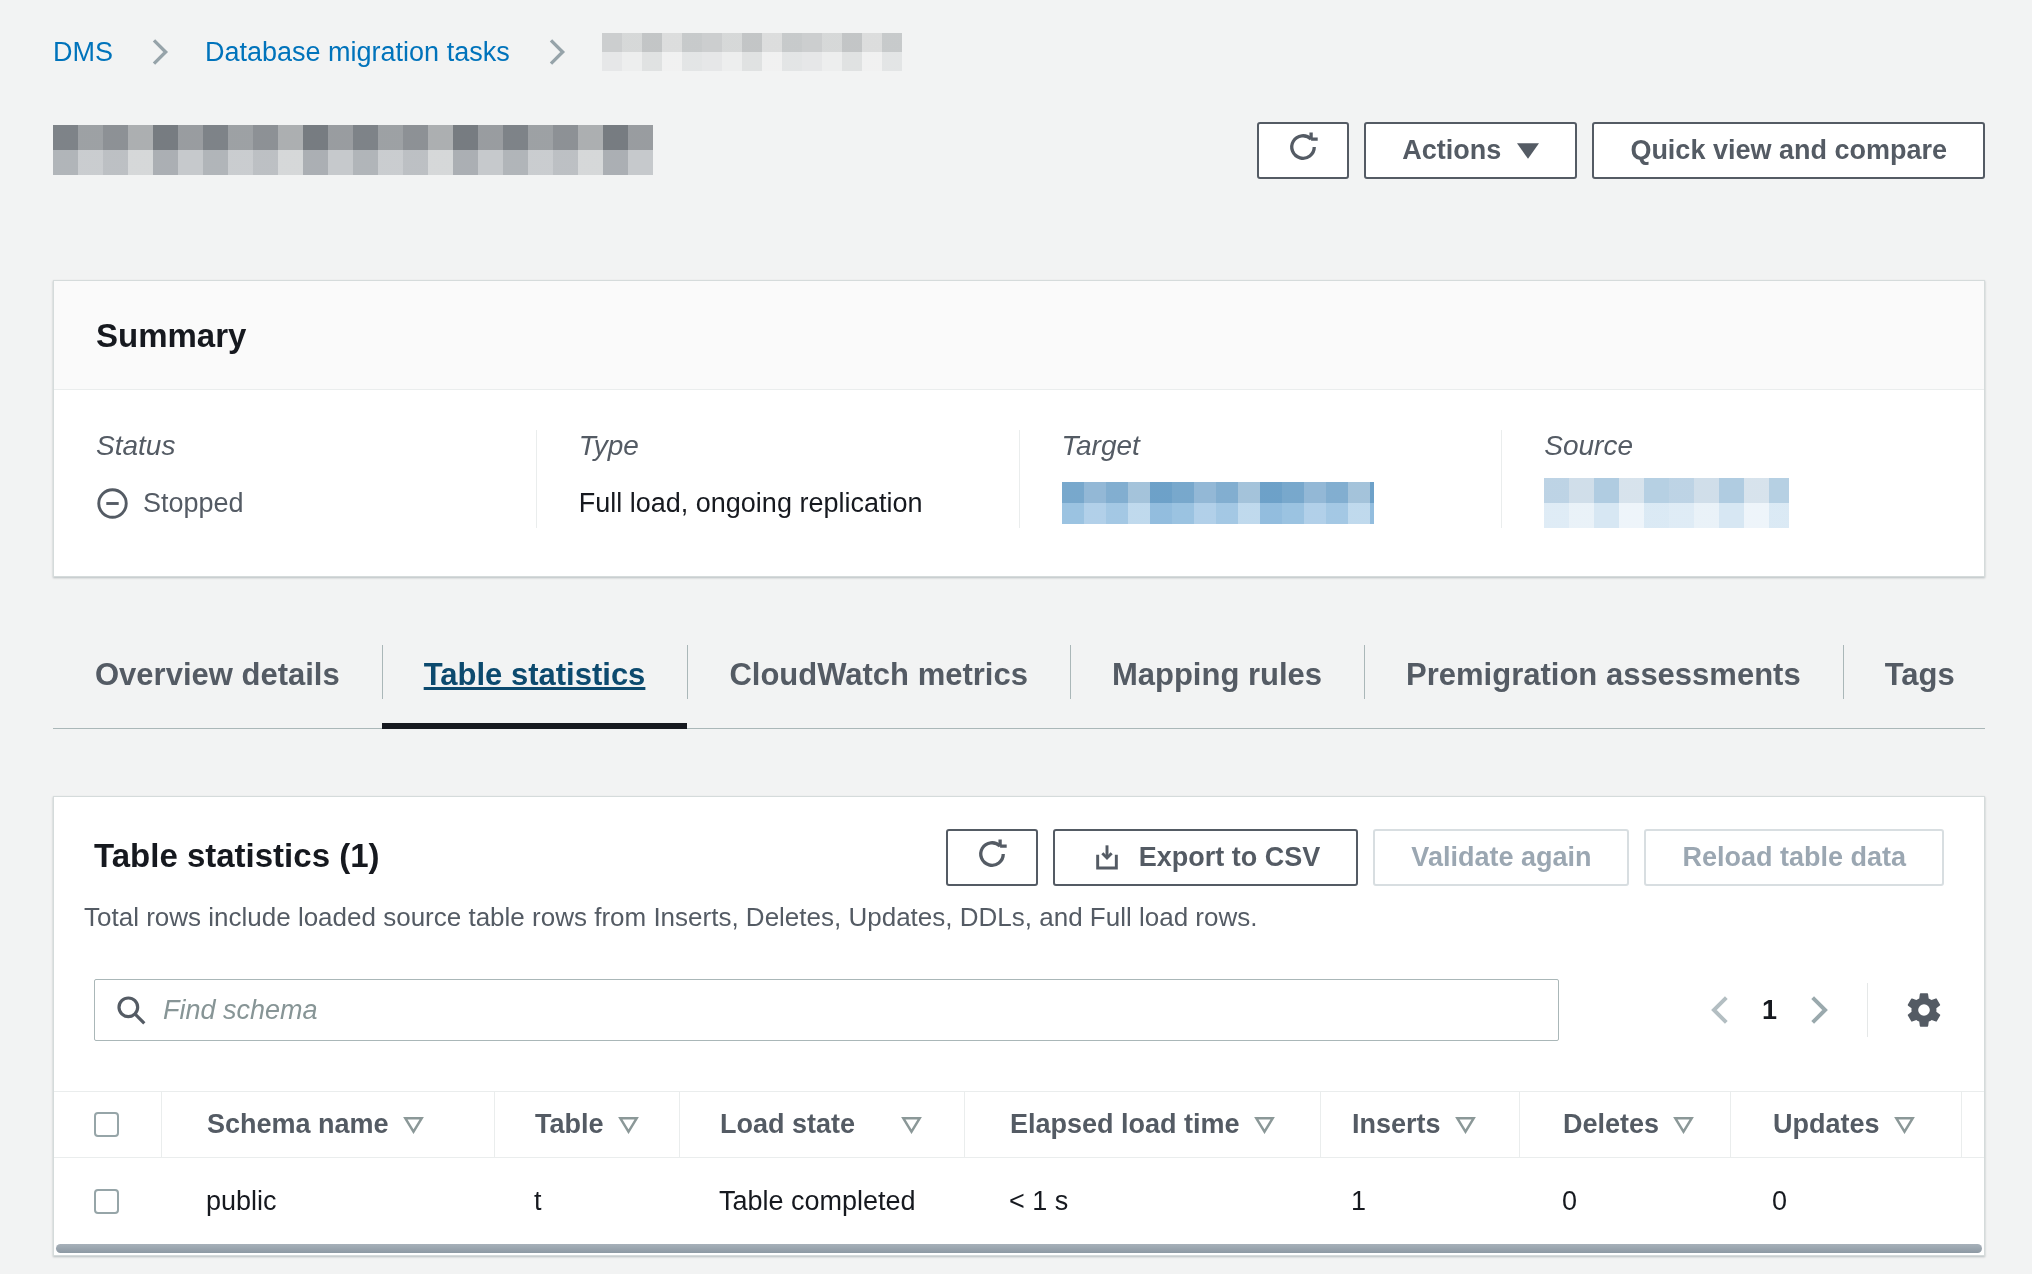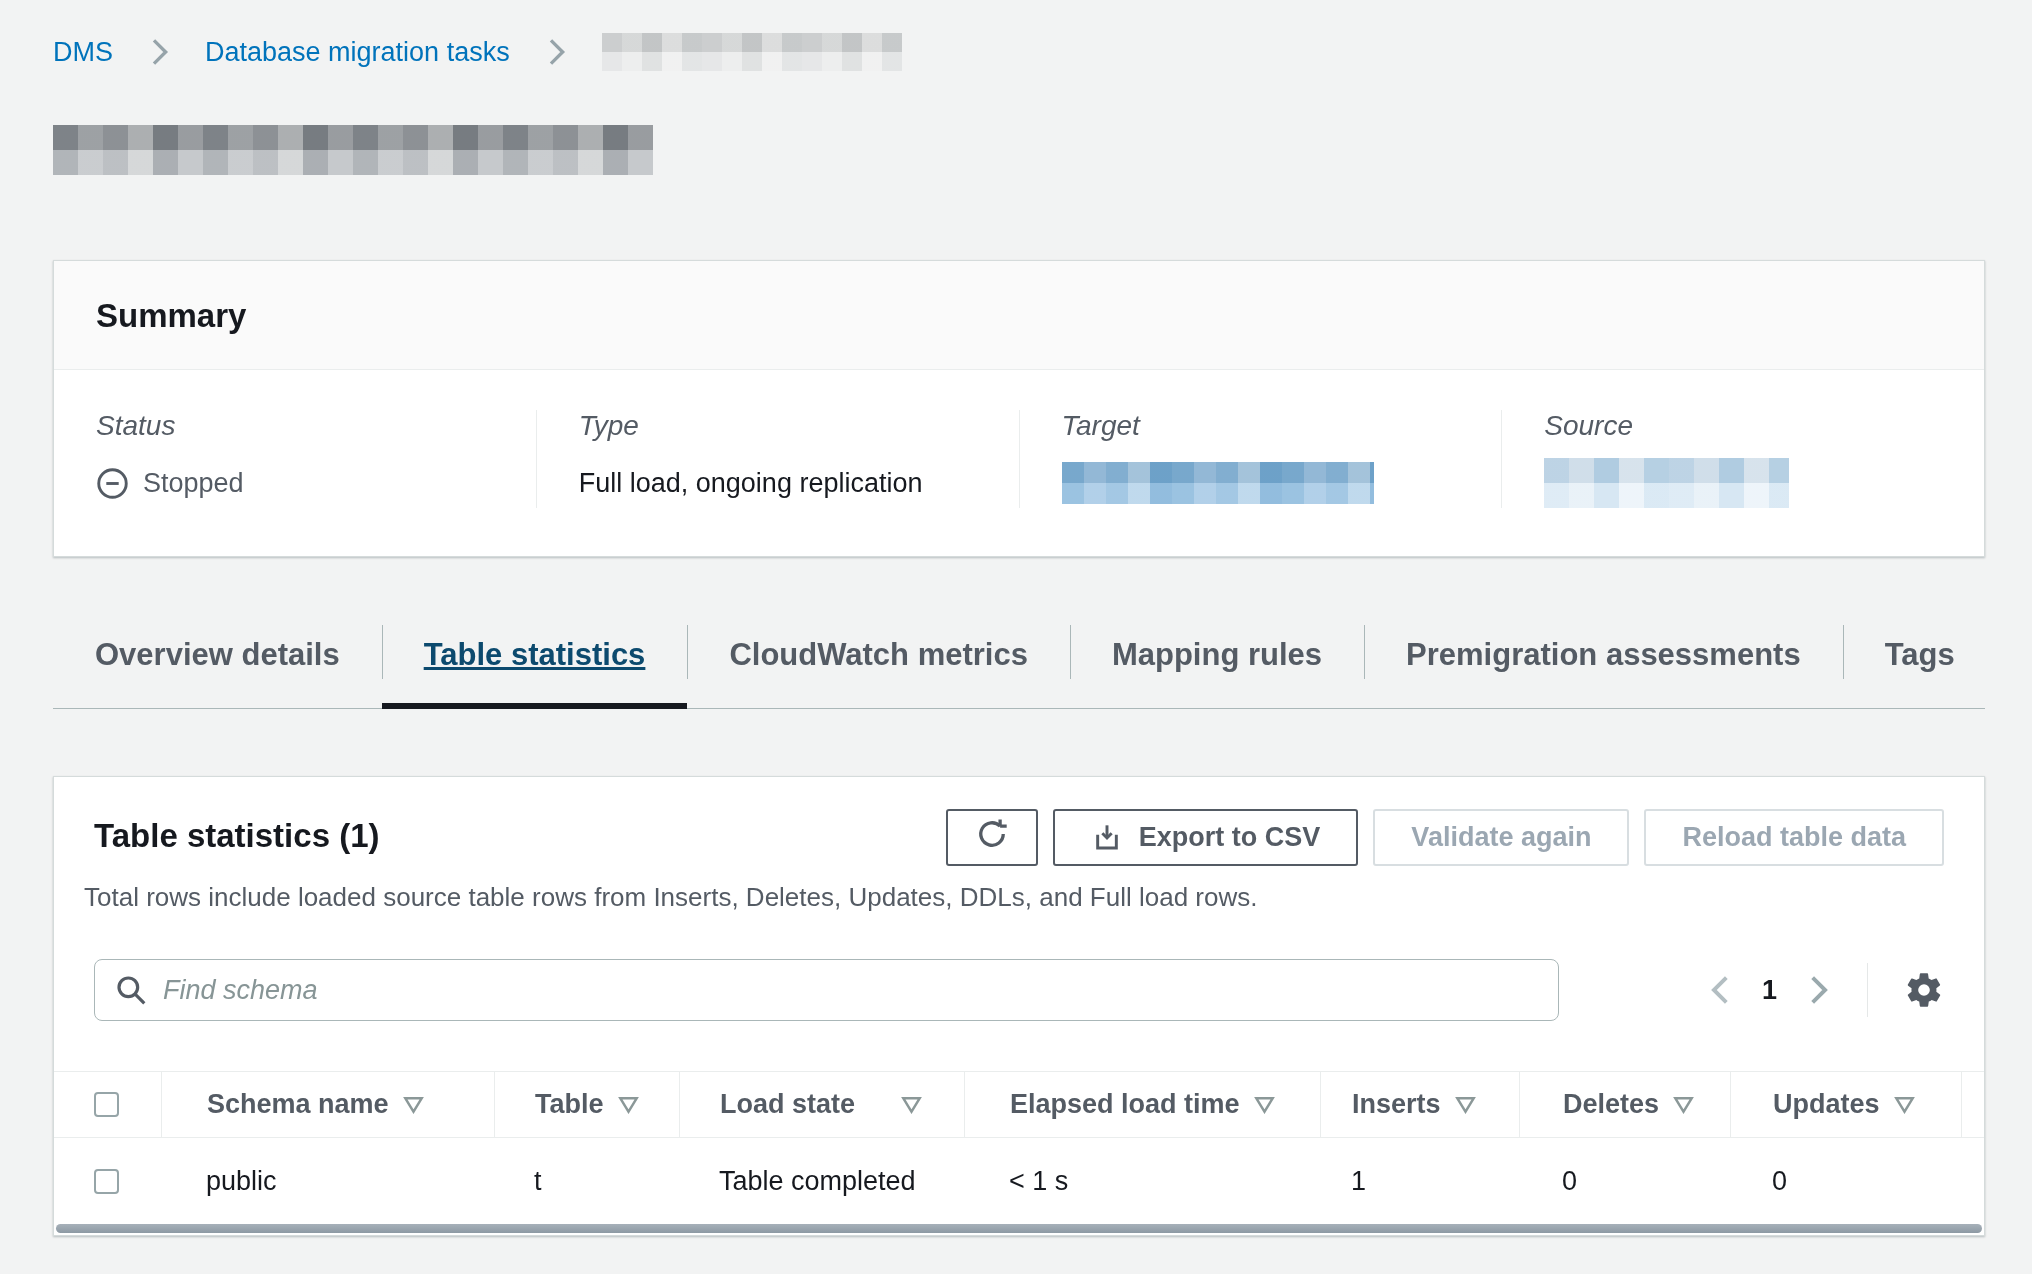--- a/index.html
+++ b/index.html
@@ -35,21 +35,21 @@
   .title-row { margin-top:36px; display:flex; justify-content:space-between; align-items:center; height:80px; }
   .hdr-buttons, .tc-btns { display:flex; gap:15px; }
   .btn { display:inline-flex; align-items:center; justify-content:center; gap:16px; height:57px; padding:0 36px;
          background:#fff; border:2px solid #545b64; border-radius:3px; font-size:27px; font-weight:700;
          color:#545b64; font-family:inherit; cursor:pointer; white-space:nowrap; }
   .btn-icon { width:92px; padding:0; }
   .btn.disabled { border-color:#d8dee1; color:#9ba7b2; cursor:default; }
 
   
   .card { background:#fff; border:1px solid #d5dbdb; box-shadow:0 1px 2px rgba(0,28,36,.25); }
-  .summary-card { margin-top:70px; }
+  .summary-card { margin-top:90px; }
   .card-hd { background:#fafafa; border-bottom:1px solid #eaeded; padding:36px 42px 34px; }
   .card-hd h2, .tc-hd h2 { font-size:33px; font-weight:700; color:#16191f; }
   .sum-body { display:flex; padding:40px 0 48px; }
   .sum-col { flex:1; padding:0 42px; }
   .sum-col + .sum-col { border-left:1px solid #eaeded; }
   .sum-label { font-size:28px; color:#545b64; margin-bottom:16px;font-style:italic; }
   .sum-value { font-size:27px; color:#16191f; display:flex; align-items:center; gap:14px; min-height:50px; }
   .sum-value.gray { color:#545b64; }
 
   
@@ -58,21 +58,21 @@
   .tab + .tab::before { content:""; position:absolute; left:0; top:4px; width:1px; height:54px; background:#aab7b8; }
   .tab.active { color:#0c4a6e;text-decoration:underline; }
   .tab.active::after { content:""; position:absolute; left:0; right:0; bottom:-1px; height:6px; background:#16191f; }
 
   
   .table-card { margin-top:67px; overflow:hidden; }
   .tc-hd { display:flex; justify-content:space-between; align-items:flex-start; padding:32px 40px 0; }
   .tc-hd h2 { padding-top:8px; }
   .tc-desc { font-size:26px; color:#545b64; padding:16px 30px 0; }
   .tc-controls { display:flex; align-items:center; padding:46px 40px 0; }
-  .search-box { width:1465px; height:62px; border:1px solid #aab7b8; border-radius:8px; background:#fff;
+  .search-box { width:1465px; height:62px; border:1px solid #aab7b8; border-radius:2px; background:#fff;
                 display:flex; align-items:center; padding:0 20px; gap:16px; }
   .search-input { border:none; outline:none; flex:1; font-size:27px; font-family:inherit; color:#16191f; background:transparent; height:100%; }
   .search-input::placeholder { font-style:italic; color:#879596; opacity:1; }
   .pager { margin-left:auto; display:flex; align-items:center; gap:28px; }
   .page-num { font-size:27px; font-weight:700; color:#16191f; cursor:pointer; }
   .pager-div { width:1px; height:54px; background:#e5e8e8; margin:0 8px; }
   .pager .chev { cursor:pointer; display:flex; align-items:center; }
 
   
   .tbl { margin-top:50px; width:2100px; font-size:27px; }
@@ -105,20 +105,41 @@
     <span class="crumb-sep">
       <svg width="22" height="30" viewBox="0 0 12 18" fill="none" stroke="#96a3a9" stroke-width="2">
           <path d="M3 2l7 7-7 7"></path>
         </svg>
     </span>
     <span class="redacted rx-crumb"></span>
   </div>
 
   <div class="title-row">
     <span class="redacted rx-title"></span>
+    <div class="hdr-buttons">
+      <button class="btn btn-icon">
+        <span>
+          <svg width="36" height="36" viewBox="0 0 24 24" fill="none" stroke="currentColor" stroke-width="2.2">
+            <path d="M19.5 12a7.5 7.5 0 1 1-2.1-5.2"></path>
+              <path d="M17.4 6.8V2.4M17.4 6.8h4.4"></path>
+          </svg>
+        </span>
+      </button>
+      <button class="btn">
+        <span>Actions</span>
+        <span>
+          <svg width="22" height="16" viewBox="0 0 14 10">
+              <path d="M0 0h14L7 10z" fill="#545b64"></path>
+            </svg>
+        </span>
+      </button>
+      <button class="btn">
+        <span>Quick view and compare</span>
+      </button>
+    </div>
   </div>
 
   <div class="card summary-card">
     <div class="card-hd">
       <h2>Summary</h2>
     </div>
     <div class="sum-body">
       <div class="sum-col">
         <div class="sum-label">Status</div>
         <div class="sum-value gray">

